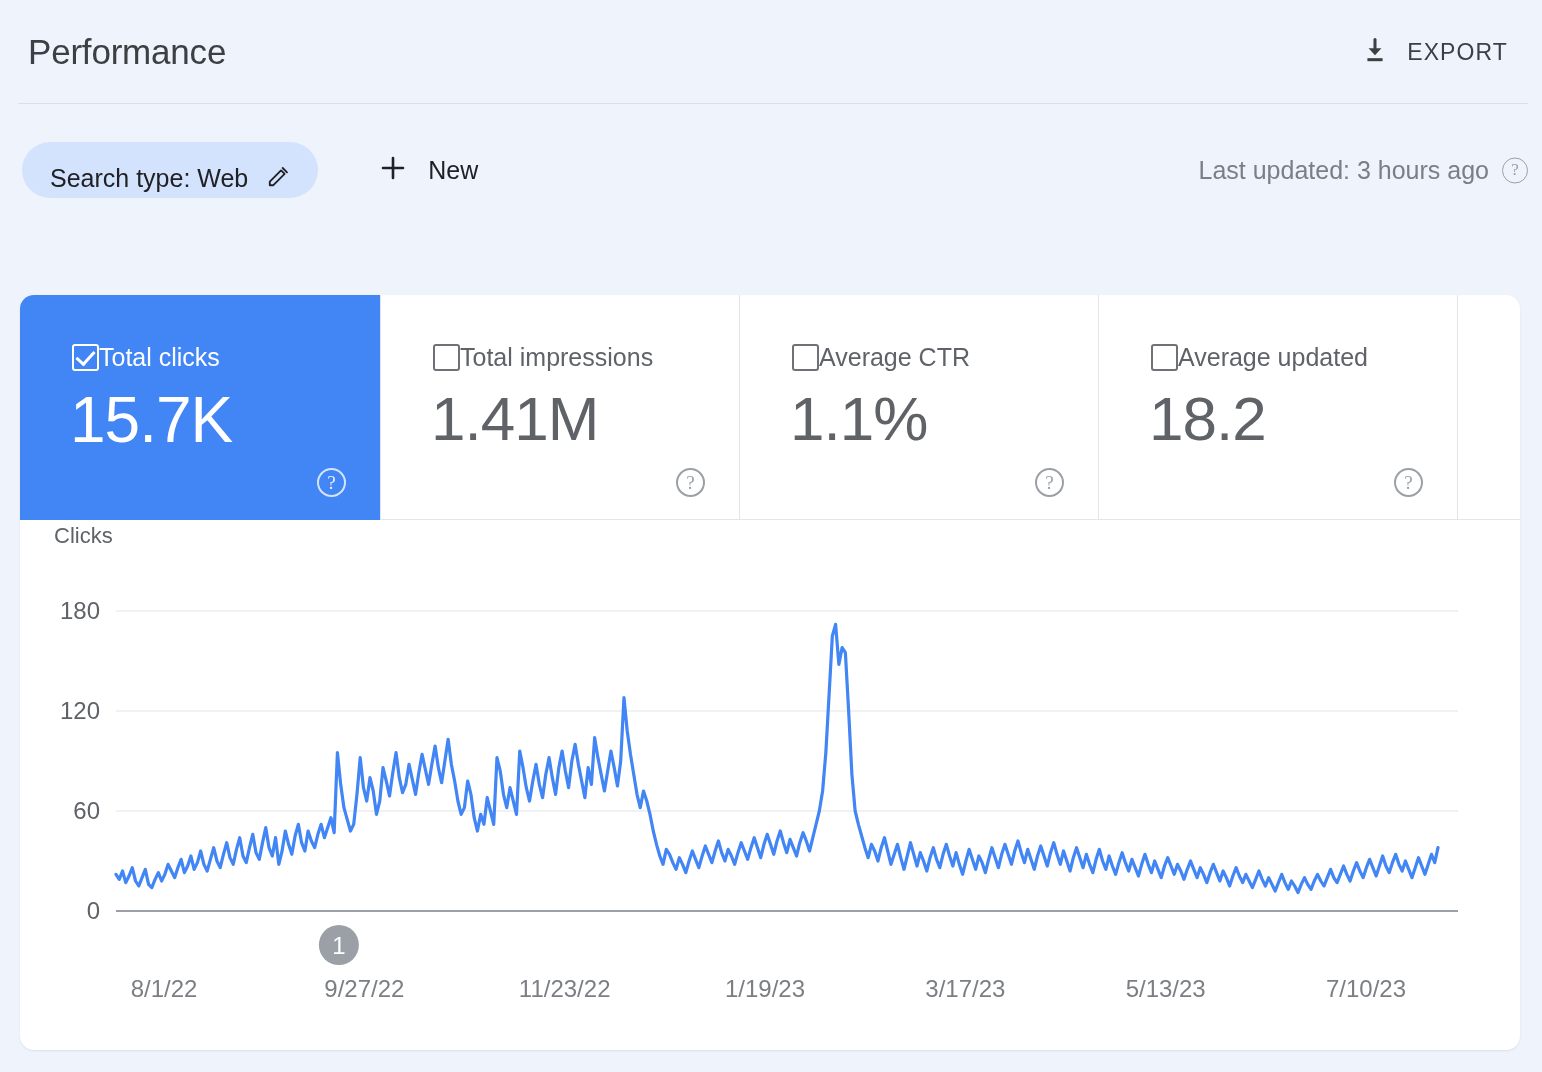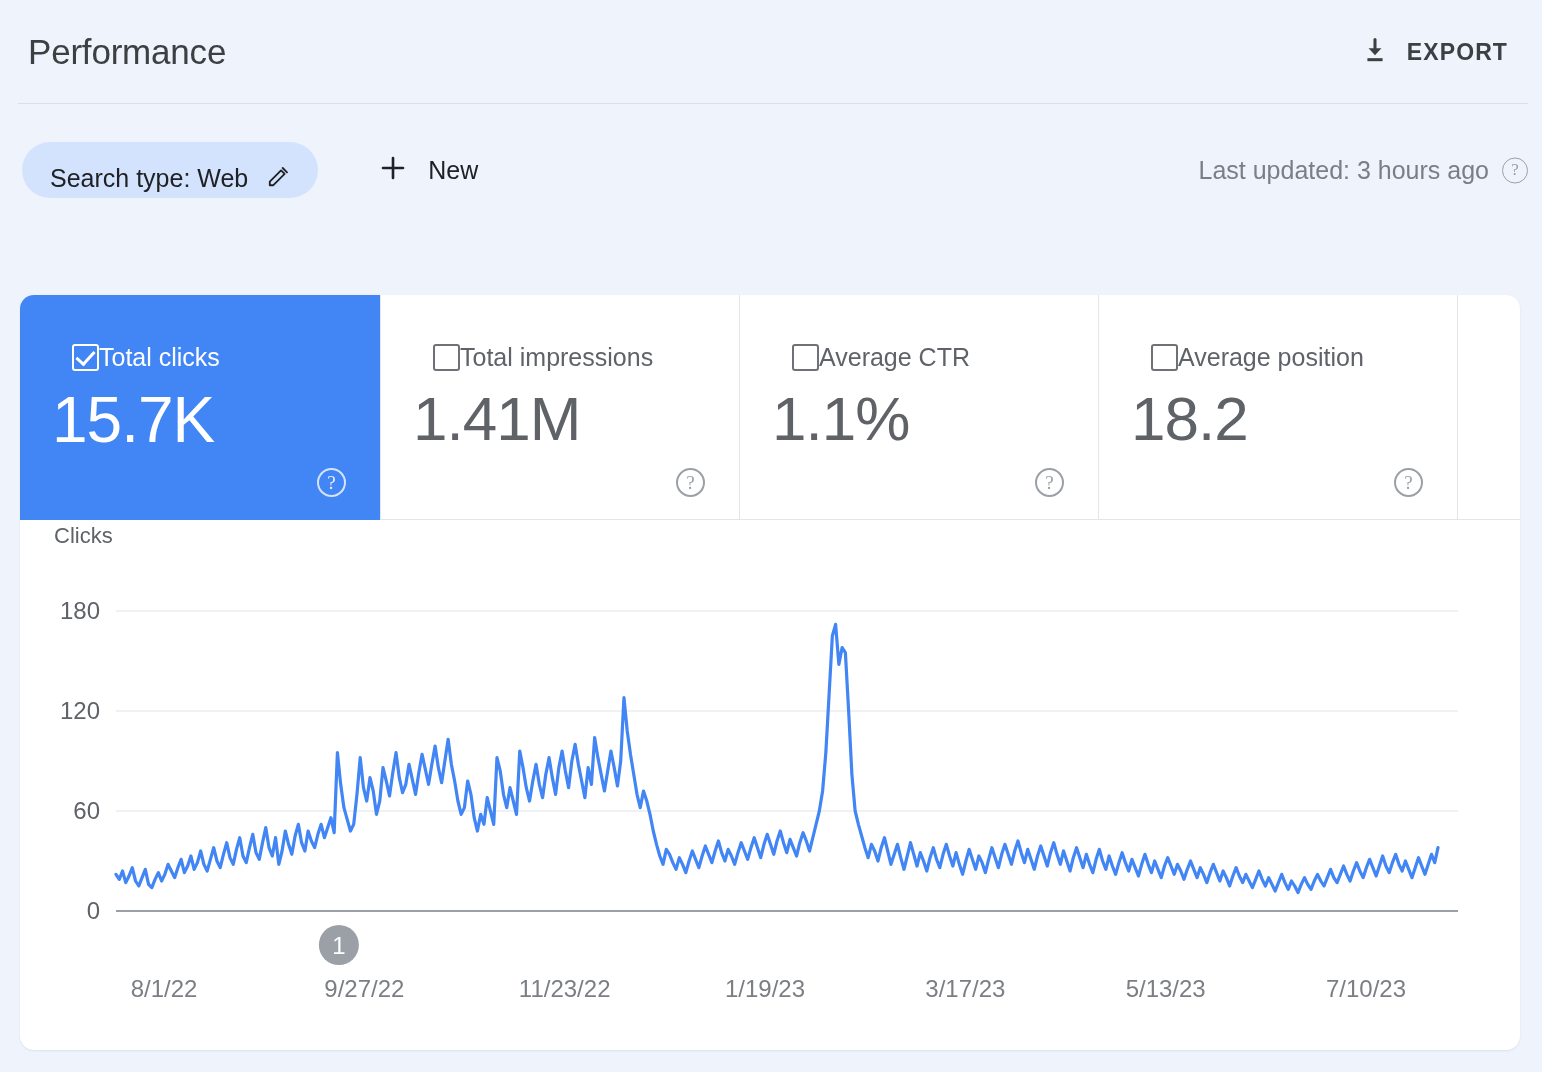--- a/index.html
+++ b/index.html
@@ -18,21 +18,21 @@
     padding: 0 30px 0 28px;
   }
   .page-title {
     font-size: 35px; color: #3c4043; font-weight: 400; letter-spacing: -0.2px;
   }
   .export-btn {
     display: flex; align-items: center; gap: 18px;
     cursor: pointer; padding: 6px 4px;
   }
   .export-label {
-    font-size: 23px; color: #3c4043; letter-spacing: 1.1px; font-weight: 700;
+    font-size: 23px; color: #3c4043; letter-spacing: 1.1px; font-weight: 400;
   }
   .header-divider {
     position: absolute; left: 18px; top: 103px; width: 1510px; height: 1px;
     background: #dde0e3;
   }
 
   
   .filterbar {
     position: absolute; left: 0; top: 133px; width: 1542px; height: 74px;
     display: flex; align-items: center; padding-left: 22px;
@@ -87,21 +87,21 @@
   }
   .metric.active .cbox { border-color: #ffffff; }
   .cbox.checked::after {
     content: ""; position: absolute; left: 6px; top: 1px;
     width: 8px; height: 15px; border: solid #ffffff;
     border-width: 0 3px 3px 0; transform: rotate(42deg);
   }
   .metric-label { font-size: 25px; color: #5f6368; white-space: nowrap; }
   .metric.active .metric-label { color: #ffffff; }
   .metric-value {
-    position: absolute; left: 32px; top: 88px;
+    position: absolute; left: 50px; top: 88px;
     font-size: 62px; color: #5f6368; font-weight: 400; letter-spacing: -1px;
   }
   .metric.active .metric-value { color: #ffffff; font-size: 64px; }
   .metric-help { position: absolute; right: 34px; bottom: 22px; cursor: pointer; }
 
   .help-circle {
     width: 29px; height: 29px; border-radius: 50%;
     border: 2px solid #9aa0a6; color: #9aa0a6;
     font-size: 19px; line-height: 25px; text-align: center;
     font-family: "Liberation Serif", serif;
@@ -199,21 +199,21 @@
         </div>
         <div class="metric-value">1.1%</div>
         <div class="metric-help">
             <div class="help-circle">?</div>
           </div>
       </div>
 
       <div class="metric m4">
         <div class="metric-head">
           <span class="cbox"></span>
-          <span class="metric-label">Average position</span>
+          <span class="metric-label">Average updated</span>
         </div>
         <div class="metric-value">18.2</div>
         <div class="metric-help">
             <div class="help-circle">?</div>
           </div>
       </div>
 
       <div class="metric spacer"></div>
     </div>
 

